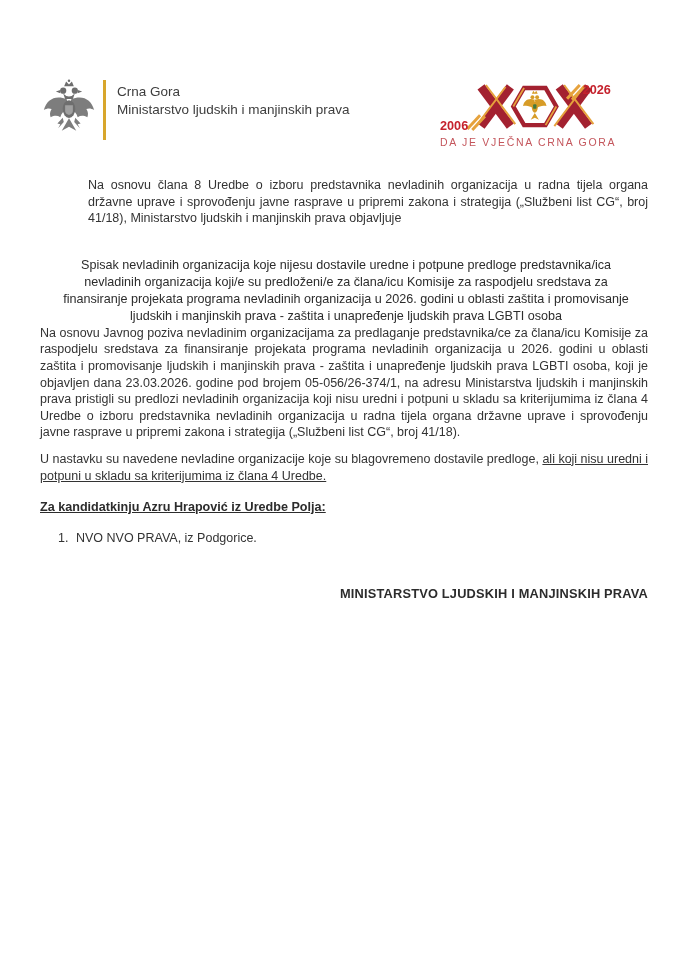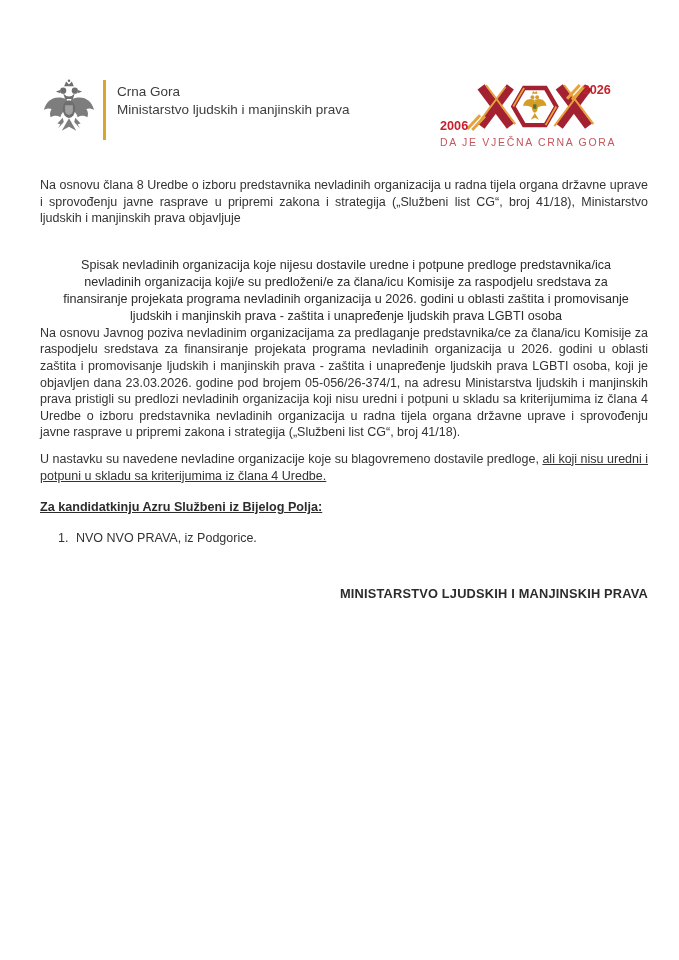--- a/index.html
+++ b/index.html
@@ -17,21 +17,21 @@
   .anniv { margin-left:auto; margin-right:36px; width:172px; padding-top:2px; }
   .anniv svg { display:block; }
   .slogan {
     color:#c4565c; font-size:10.5px; letter-spacing:1.7px;
     margin-top:1px; white-space:nowrap;
   }
   
   .refrow { display:flex; justify-content:space-between; margin-top:50px; font-size:12.5px; color:#333; }
   
   .para { font-size:12.5px; line-height:16.6px; text-align:justify; margin:0; color:#333; }
-  .p-intro { margin-top:29px; }
+  .p-intro { margin-top:29px;margin-left:48px; }
   .doc-title {
     font-size:12.6px; line-height:17px; font-weight:normal; text-align:center;
     margin:30px 16px 0 20px; color:#2c2c2c;
   }
   .p-main { }
   .p-note { margin-top:10px; }
   .u { text-decoration:underline; }
   .candidate {
     margin:16px 0 0 0; font-size:12.6px; font-weight:bold;
     text-decoration:underline; color:#2c2c2c;
@@ -120,21 +120,21 @@
 
 
   <p class="para p-intro">Na osnovu člana 8 Uredbe o izboru predstavnika nevladinih organizacija u radna tijela organa državne uprave i sprovođenju javne rasprave u pripremi zakona i strategija („Službeni list CG“, broj 41/18), Ministarstvo ljudskih i manjinskih prava objavljuje</p>
 
   <div class="doc-title">Spisak nevladinih organizacija  koje nijesu dostavile  uredne i potpune predloge predstavnika/ica nevladinih organizacija koji/e su predloženi/e za člana/icu Komisije za raspodjelu sredstava za finansiranje projekata programa nevladinih organizacija u 2026. godini u oblasti zaštita i promovisanje ljudskih i manjinskih prava - zaštita i unapređenje ljudskih prava LGBTI osoba</div>
 
   <p class="para p-main">Na osnovu Javnog poziva nevladinim organizacijama za predlaganje predstavnika/ce za člana/icu Komisije za raspodjelu sredstava za finansiranje projekata programa nevladinih organizacija u 2026. godini u oblasti zaštita i promovisanje ljudskih i manjinskih prava - zaštita i unapređenje ljudskih prava LGBTI osoba, koji je objavljen dana 23.03.2026. godine pod brojem 05-056/26-374/1, na adresu Ministarstva ljudskih i manjinskih prava pristigli su predlozi nevladinih organizacija koji nisu uredni i potpuni u skladu sa kriterijumima iz člana 4 Uredbe o izboru predstavnika nevladinih organizacija u radna tijela organa državne uprave i sprovođenju javne rasprave u pripremi zakona i strategija („Službeni list CG“, broj 41/18).</p>
 
   <p class="para p-note"><span>U nastavku su navedene nevladine organizacije koje su blagovremeno dostavile predloge, </span><span class="u">ali koji nisu uredni i potpuni u skladu sa kriterijumima iz člana 4 Uredbe.</span></p>
 
-  <p class="candidate">Za  kandidatkinju Azru Službeni iz Bijelog Polja:</p>
+  <p class="candidate">Za  kandidatkinju Azru Hrapović iz Uredbe Polja:</p>
 
   <div class="list-item">
     <span class="list-num">1.</span>
     <span>NVO NVO PRAVA, iz Podgorice.</span>
   </div>
 
   <p class="signature">MINISTARSTVO LJUDSKIH I MANJINSKIH PRAVA</p>
 
 </div>
 

